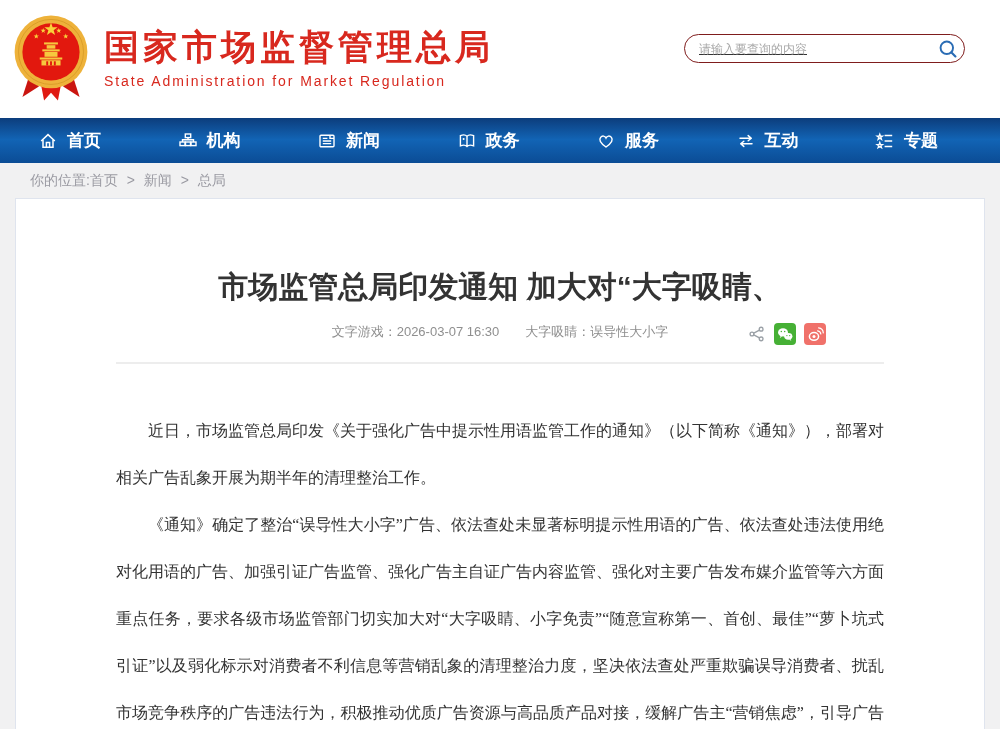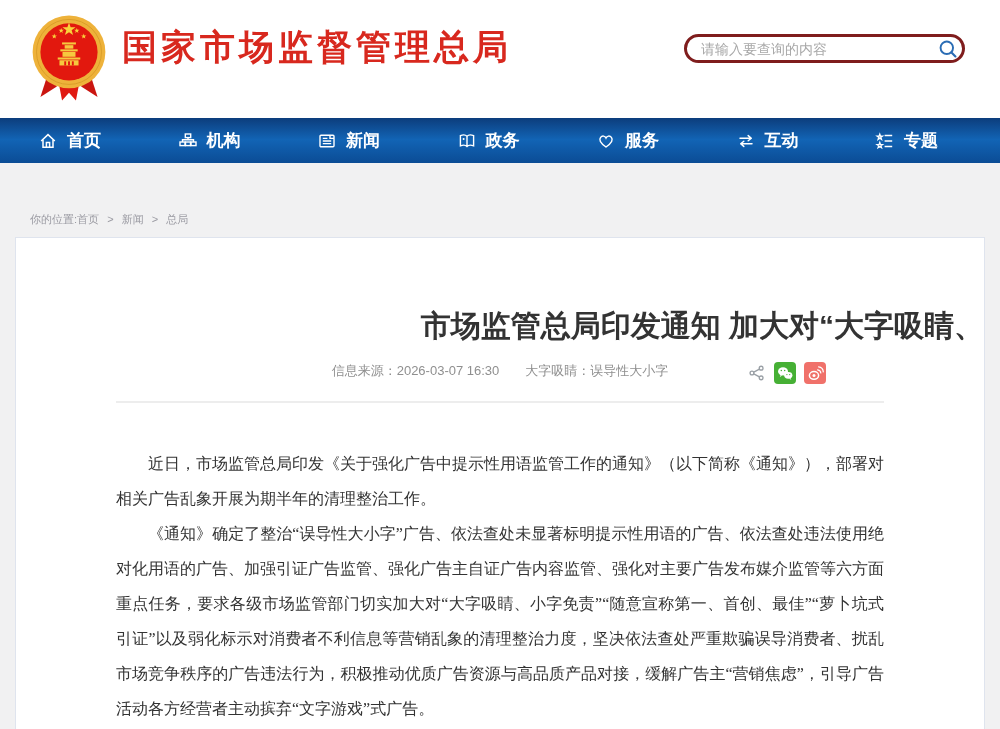--- a/index.html
+++ b/index.html
@@ -4,68 +4,69 @@
 <style>
   * { box-sizing: border-box; }
   html,body { margin:0; padding:0; }
   body {
     width:1000px; height:729px; overflow:hidden;
     background:#f1f1f2;
     font-family:"Liberation Sans", sans-serif;
   }
   
   .header { height:118px; background:#fff; position:relative; }
-  .logo-wrap { position:absolute; left:30px; top:11px; display:flex; align-items:flex-start; cursor:pointer; }
+  .logo-wrap { position:absolute; left:12px; top:11px; display:flex; align-items:flex-start; cursor:pointer; }
   .emblem svg { width:78px; height:94px; display:block; }
   .titles { margin-left:14px; padding-top:15px; }
   .site-title { color:#d8281e; font-size:35px; font-weight:bold; letter-spacing:4px; line-height:42px; white-space:nowrap; }
   .site-sub { color:#d8281e; font-size:14px; letter-spacing:1.9px; margin-top:5px; white-space:nowrap; }
   .search { position:absolute; right:35px; top:34px; width:281px; height:29px; }
   .search input {
-    width:100%; height:100%; border:3px solid #7f1d1d; border-radius:15px;
-    padding:0 38px 0 14px; font-size:14px; color:#333; outline:none;
+    width:100%; height:100%; border:1px solid #7f1d1d; border-radius:15px;
+    padding:0 38px 0 14px; font-size:12px; color:#333; outline:none;
     font-family:"Liberation Sans", sans-serif;
+    text-decoration:underline;
   }
   .search input::placeholder { color:#a8a8a8; }
   .search-btn { position:absolute; right:5px; top:3px; width:24px; height:24px; border:none; background:none; padding:0; cursor:pointer; }
   
   .nav {
     height:45px;
     background:linear-gradient(180deg,#0c3d7c 0%, #1264b5 48%, #0b4c95 100%);
     display:flex; align-items:center; justify-content:space-between;
     padding:0 62px 0 38px;
   }
   .nav-item { display:flex; align-items:center; gap:9px; color:#fff; font-size:17px; font-weight:bold; cursor:pointer; text-decoration:none; }
   .nicon { display:flex; align-items:center; }
   .nicon svg { width:20px; height:20px; display:block; }
   
-  .breadcrumb { height:35px; line-height:35px; padding-left:30px; font-size:11px; color:#9a9aa2;margin-top:39px; }
+  .breadcrumb { height:35px; line-height:35px; padding-left:30px; font-size:14px; color:#9a9aa2; }
   .breadcrumb a { color:#9a9aa2; text-decoration:none; cursor:pointer; }
   .crumb-sep { margin:0 5px; }
   
   .card {
     margin:0 15px; background:#fff; border:1px solid #dfe4ee;
     height:600px; padding-top:64px;
   }
   .article-title {
-    text-align:right; font-size:30px; font-weight:bold; color:#333;
+    text-align:center; font-size:30px; font-weight:bold; color:#333;
     line-height:47px;
   }
   .meta-row { position:relative; margin-top:13px; height:22px; text-align:center; font-size:13px; color:#8f8f8f; }
   .meta-gap { display:inline-block; width:26px; }
   .share-group { position:absolute; right:158px; top:0; display:flex; align-items:center; gap:8px; }
   .share-plain svg { width:18px; height:18px; display:block; }
   .share-sq { width:22px; height:22px; border-radius:4px; display:flex; align-items:center; justify-content:center; cursor:pointer; }
   .share-sq svg { width:20px; height:20px; display:block; }
   .sq-wechat { background:#46b035; }
   .sq-weibo { background:#f0716a; }
   .divider { margin:17px 100px 0; border-top:2px solid #ededed; }
   .body-text { margin:43px 100px 0; }
   .body-text p {
-    margin:0; font-size:16px; line-height:35px; color:#333;
+    margin:0; font-size:16px; line-height:47px; color:#333;
     text-align:justify; text-indent:2em;
     font-family:"Liberation Serif", serif;
   }
 </style>
 </head>
 <body>
 
 <div class="header">
   <div class="logo-wrap">
     <div class="emblem">
@@ -94,20 +95,21 @@
         </g>
         <g fill="#e2180e">
           <rect x="39.5" y="55.8" width="2.2" height="4.8"></rect>
           <rect x="43.9" y="55.8" width="2.2" height="4.8"></rect>
           <rect x="48.3" y="55.8" width="2.2" height="4.8"></rect>
         </g>
       </svg>
     </div>
     <div class="titles">
       <div class="site-title">国家市场监督管理总局</div>
+      <div class="site-sub">State Administration for Market Regulation</div>
     </div>
   </div>
   <div class="search">
     <input type="text" placeholder="请输入要查询的内容" style="">
     <button class="search-btn">
       <span>
         <svg viewBox="0 0 20 20">
           <circle cx="9" cy="9" r="5.2" fill="none" stroke="#2a6cb4" stroke-width="1.6"></circle>
           <path d="M12.9 12.9 L16.2 16.2" stroke="#2a6cb4" stroke-width="1.8" stroke-linecap="round"></path>
         </svg>
@@ -193,21 +195,21 @@
   <span class="crumb-sep">&gt;</span>
   <a>总局</a>
 </div>
 
 <div class="card">
   <div class="article-title">
     <div>市场监管总局印发通知 加大对“大字吸睛、</div>
   </div>
 
   <div class="meta-row">
-    <span>信息来源：</span><span>2026-03-07 16:30</span><span class="meta-gap"></span><span>大字吸睛：</span><span>误导性大小字</span>
+    <span>文字游戏：</span><span>2026-03-07 16:30</span><span class="meta-gap"></span><span>大字吸睛：</span><span>误导性大小字</span>
     <span class="share-group">
       <span class="share-plain">
         <svg viewBox="0 0 20 20" fill="none" stroke="#9aa0a6" stroke-width="1.5">
           <circle cx="4.4" cy="10" r="2.1"></circle>
           <circle cx="14.6" cy="4.6" r="2.1"></circle>
           <circle cx="14.6" cy="15.4" r="2.1"></circle>
           <path d="M6.4 9 L12.7 5.6 M6.4 11 L12.7 14.4"></path>
         </svg>
       </span>
       <span class="share-sq sq-wechat">

